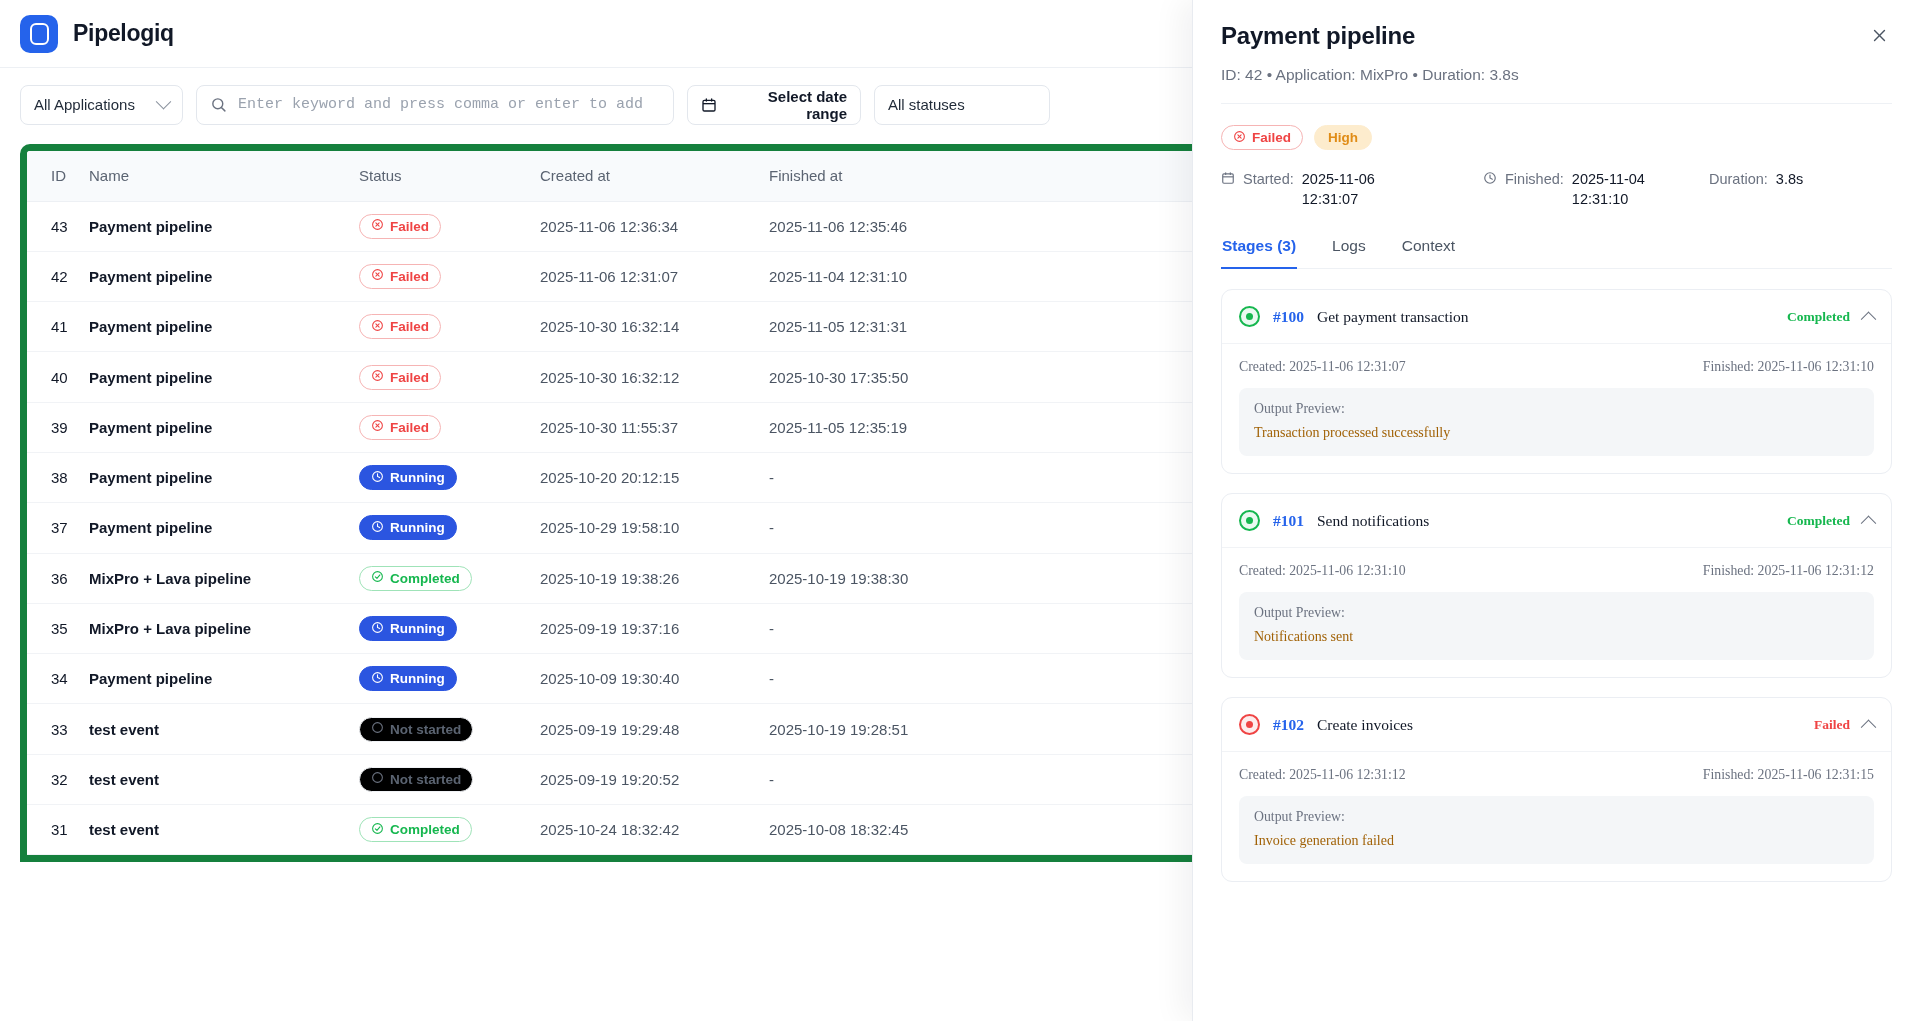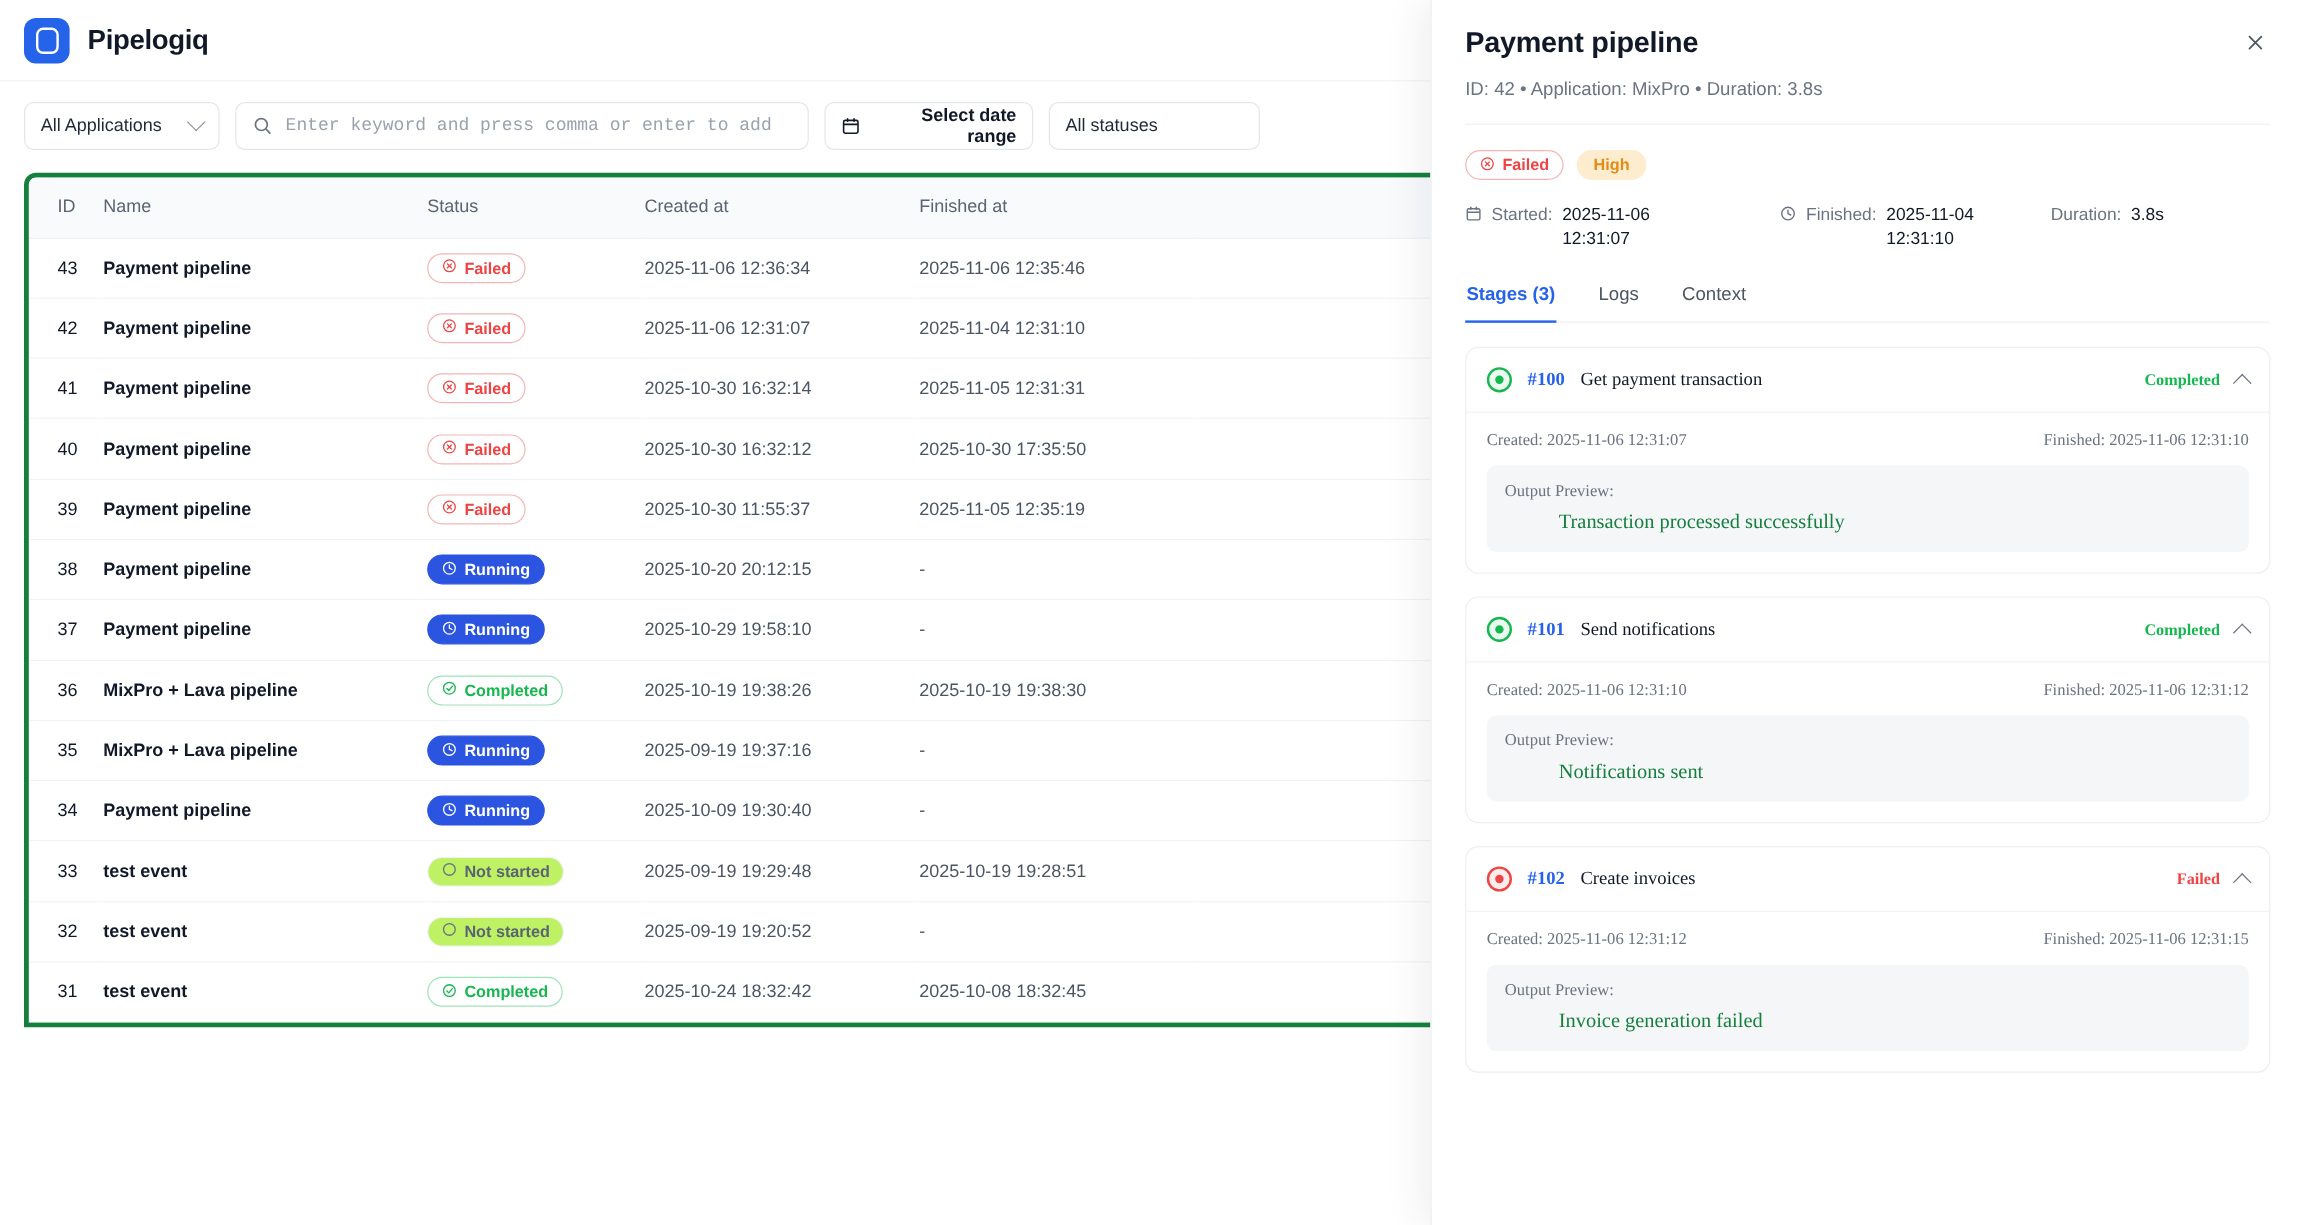--- a/index.html
+++ b/index.html
@@ -65,21 +65,21 @@
   .searchbox { width: 478px; gap: 11px; }
   .searchbox .ph { color: #9aa2ae; font-size: 15px; font-family: Liberation Mono, monospace; }
   .daterange { width: 174px; gap: 10px; font-weight: 600; color: #111827; }
   .statuses { width: 176px; color: #1f2937; }
 
   .ico { flex: none; display: block; }
 
   
   .tablewrap {
     margin: 3px 20px 0 20px;
-    border: 4px solid #15803d;
+    border: 7px solid #15803d;
     border-radius: 10px 10px 0 0;
     overflow: hidden;
     background: #fff;
   }
   table { width: 100%; border-collapse: collapse; table-layout: fixed; }
   thead th {
     background: #f8fafc;
     text-align: left;
     font-size: 15px; font-weight: 400;
     color: #5b6472;
@@ -108,21 +108,21 @@
   .badge {
     display: inline-flex; align-items: center; gap: 6px;
     height: 25px; padding: 0 11px;
     border-radius: 999px;
     font-size: 13.5px; font-weight: 700;
     white-space: nowrap;
   }
   .badge.failed { color: #ef4444; border: 1px solid #f6b4b4; background: #fff; }
   .badge.running { color: #fff; background: #2b55e0; border: 1px solid #2b55e0; }
   .badge.completed { color: #16b74f; border: 1px solid #9fe3b8; background: #fff; }
-  .badge.notstarted { color: #5b6472; background: #bef264; border: 1px solid #f1f3f6; }
+  .badge.notstarted { color: #5b6472; background: #000000; border: 1px solid #f1f3f6; }
   .badge.high { color: #e08c16; background: #fdeccd; border: 1px solid #fdeccd; padding: 0 13px; }
 
   
   .panel {
     position: absolute; top: 0; right: 0;
     width: 728px; height: 1021px;
     background: #fff;
     border-left: 1px solid #e8ebf0;
     box-shadow: -10px 0 30px rgba(15,23,42,0.06);
     display: flex; flex-direction: column;
@@ -197,21 +197,21 @@
     width: 11px; height: 11px; flex: none;
     border-left: 1.7px solid #6b7280;
     border-top: 1.7px solid #6b7280;
     transform: rotate(45deg) translate(2px,2px);
     cursor: pointer;
   }
   .stage-body { padding: 15px 17px 17px 17px; }
   .stage-times { display: flex; justify-content: space-between; font-size: 13.8px; color: #6b7280; }
   .out-box { margin-top: 13px; background: #f4f6f8; border-radius: 8px; padding: 13px 15px 15px 15px; }
   .out-label { font-size: 13.8px; color: #6b7280; }
-  .out-text { margin-top: 8px; font-size: 17px; color: #15803d; margin-left: 45px; }
+  .out-text { margin-top: 8px; font-size: 14px; color: #a16207; }
 </style>
 </head>
 <body>
 
 <div class="app">
 
   <div class="topbar">
     <div class="logo-mark">
       <div class="inner"></div>
     </div>

